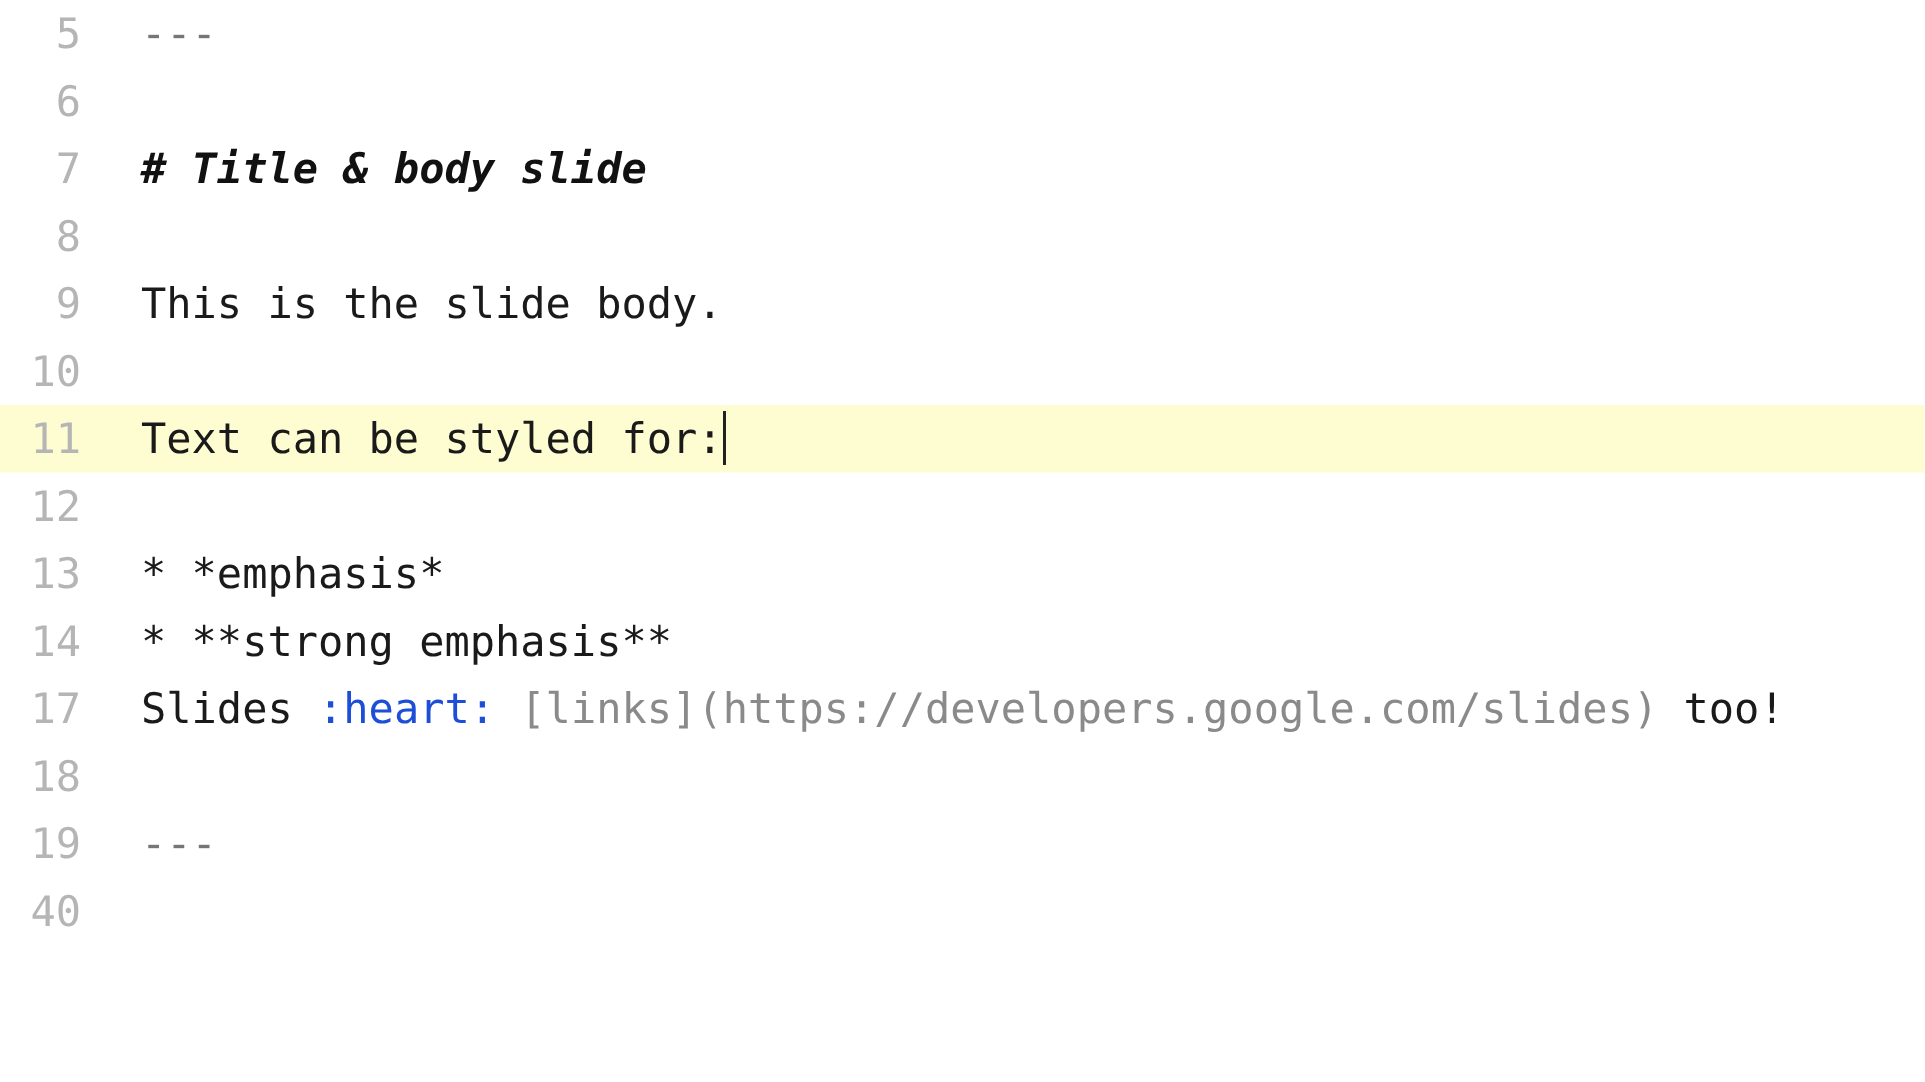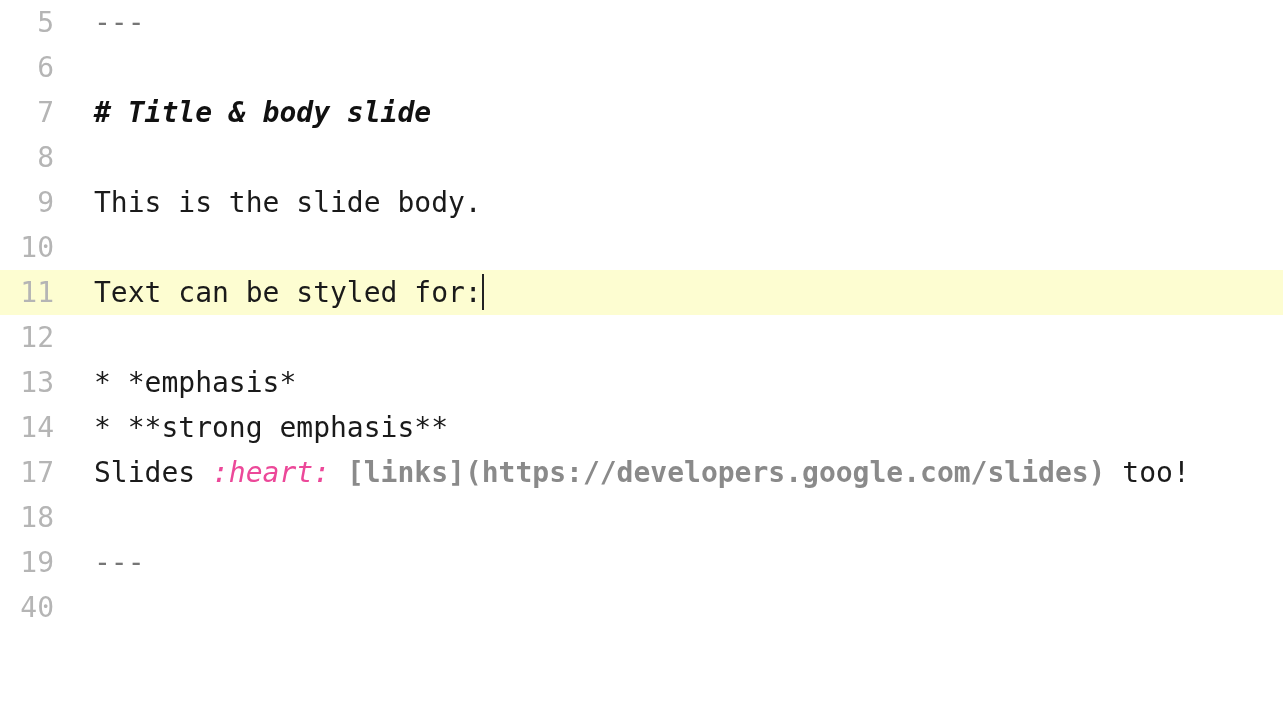--- a/index.html
+++ b/index.html
@@ -35,22 +35,22 @@
     font-variant-numeric: tabular-nums;
   }
   .code {
     color: #1a1a1a;
     padding-left: 22px;
     flex: 1;
     position: relative;
   }
   .hr    { color: #767676; }
   .head  { color: #111111; font-weight: 600; font-style: italic; }
-  .emoji { color: #ec4899; font-style: italic; }
-  .link  { color: #8a8a8a; font-weight: bold; }
+  .emoji { color: #1d4ed8; }
+  .link  { color: #8a8a8a; }
   .cursor {
     display: inline-block;
     width: 0;
     position: relative;
   }
   .cursor::after {
     content: "";
     position: absolute;
     left: 0;
     top: -28px;

